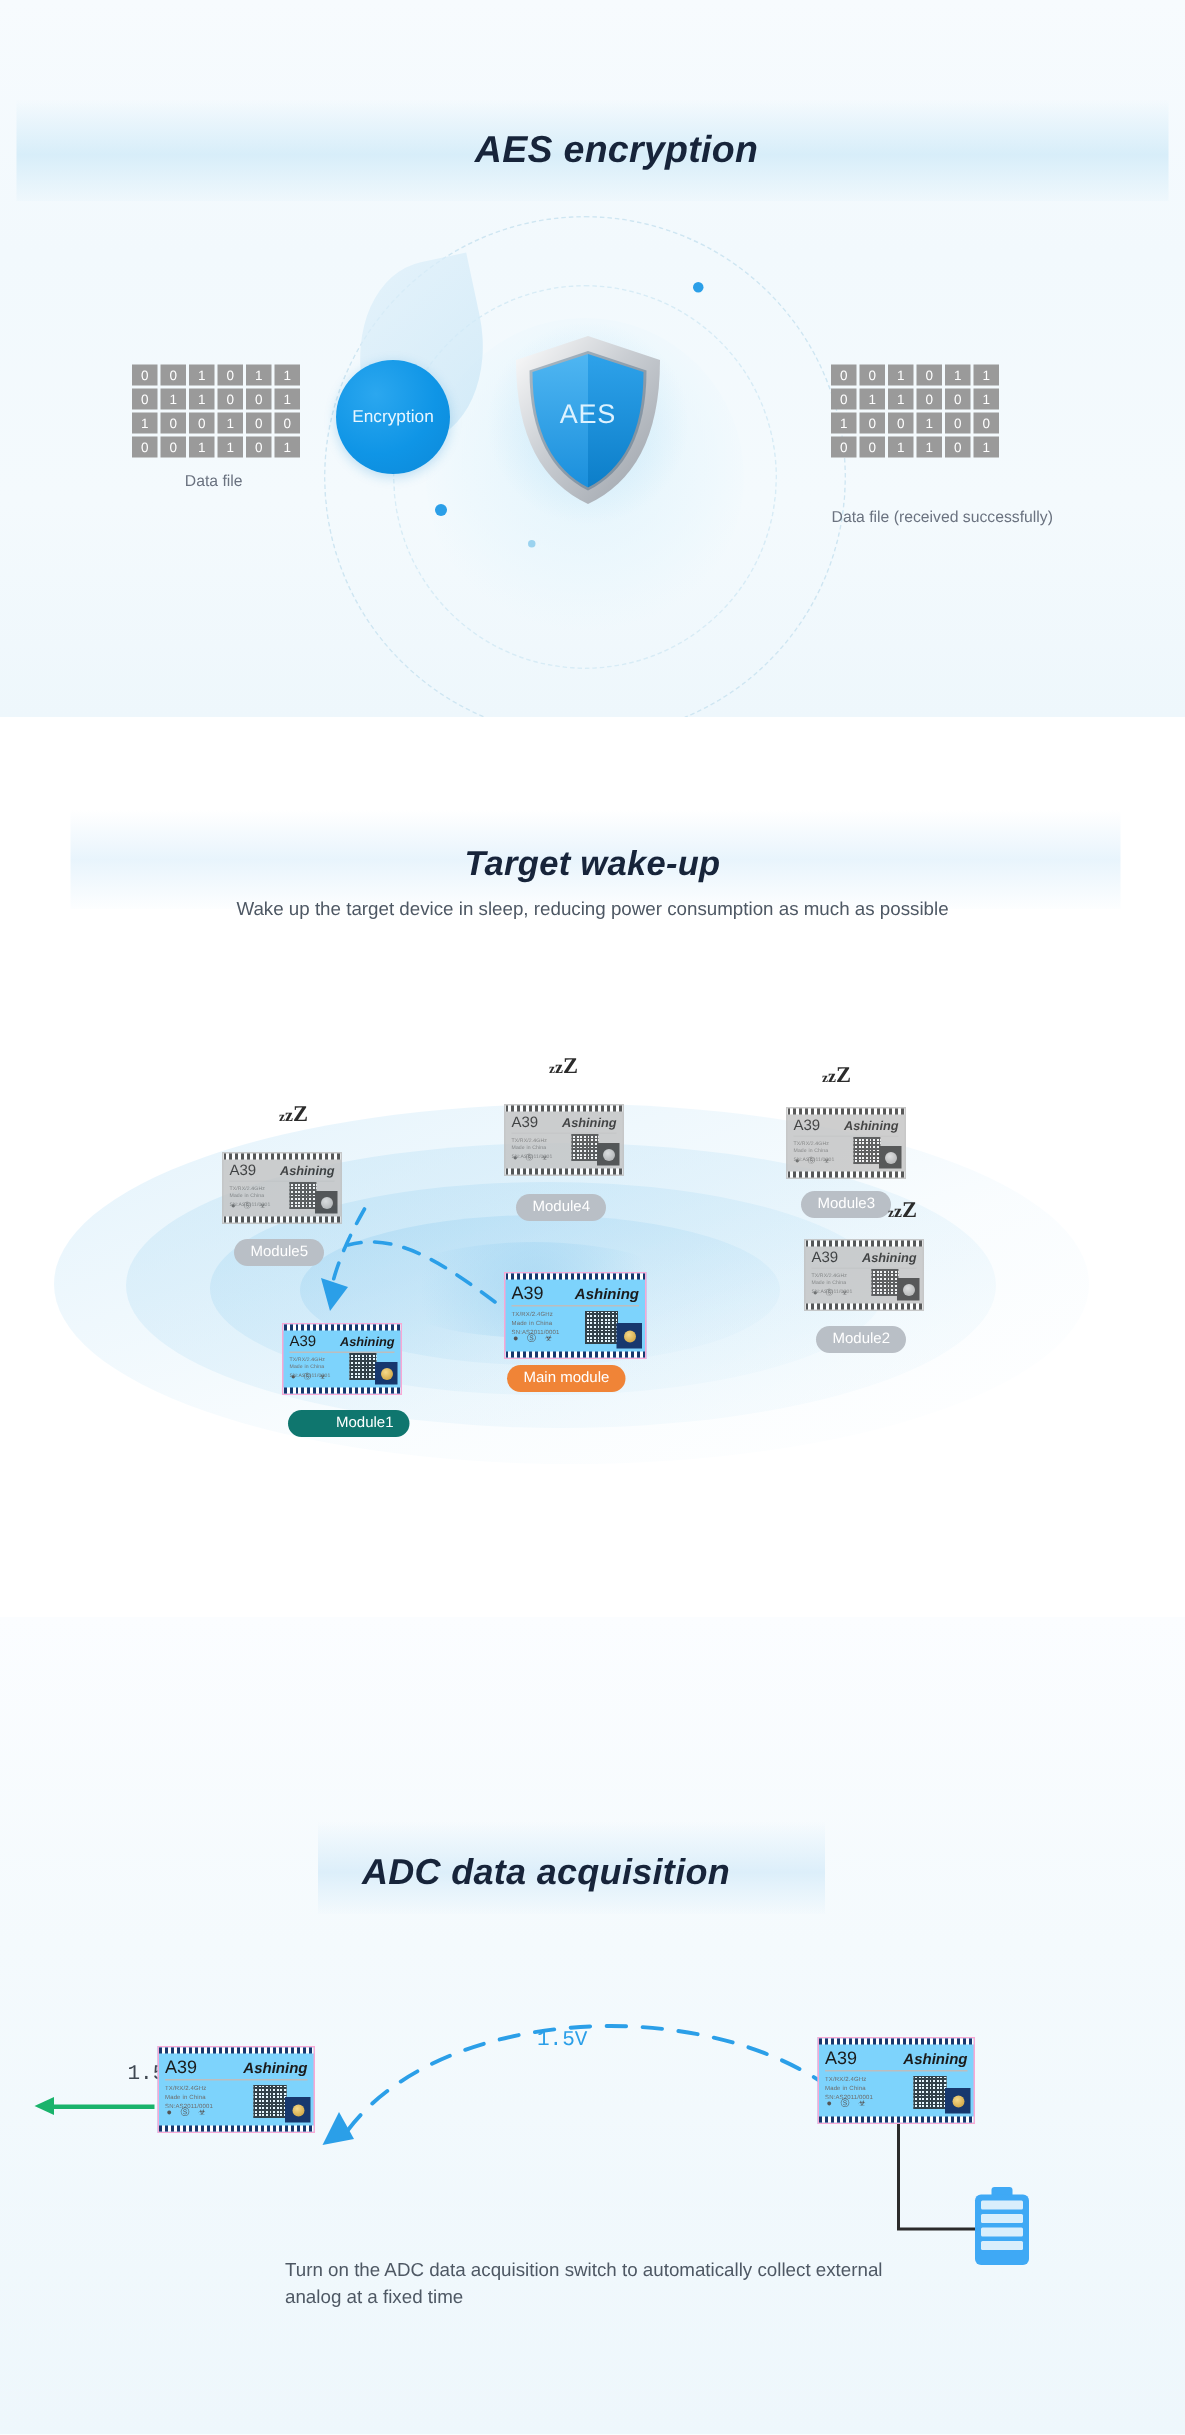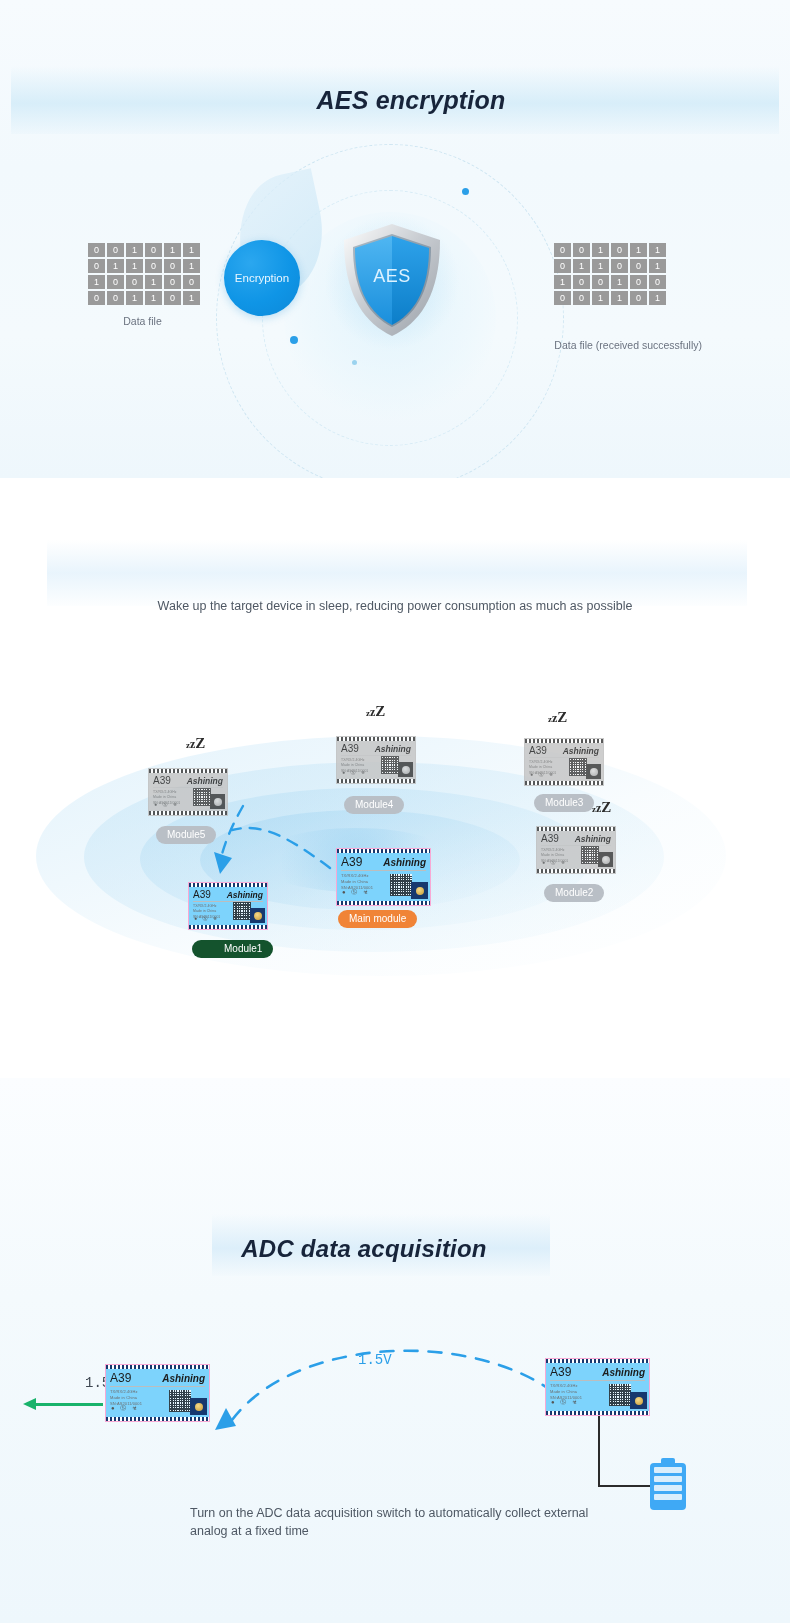--- a/index.html
+++ b/index.html
@@ -154,21 +154,21 @@
   .m-4   { left:336px; top:48px;  width:80px; height:48px; }
   .m-3   { left:524px; top:50px;  width:80px; height:48px; }
   .m-2   { left:536px; top:138px; width:80px; height:48px; }
   .m-1   { left:188px; top:194px; width:80px; height:48px; }
 
   .pill{
     position:absolute; border-radius:11px; color:#fff; font-size:10px;
     padding:3px 11px; white-space:nowrap; line-height:1.2;
   }
   .pill-gray{ background:#b9bfc6; }
-  .pill-blue{ background:#14532d;padding-left:32px; }
+  .pill-blue{ background:#0f766e;padding-left:32px; }
   .pill-orange{ background:#f08437; }
   .p-5{ left:156px; top:138px; }
   .p-4{ left:344px; top:108px; }
   .p-3{ left:534px; top:106px; }
   .p-2{ left:544px; top:196px; }
   .p-1{ left:192px; top:252px; }
   .p-main{ left:338px; top:222px; }
 
   .zzz{
     position:absolute; color:#2b2b2b; font-weight:bold; white-space:nowrap;
@@ -343,20 +343,21 @@
         <path d="M52 14 L15 26 C15 67 29 91 52 103 Z" fill="url(#gBlueL)"></path>
       </svg>
       <div class="shield-txt">AES</div>
     </div>
   </div>
 </section>
 
 <section class="sec-wake">
 
   <div class="wake-titleband"></div>
+  <h2 class="sec-title wake-title">Target wake-up</h2>
   <p class="wake-sub">Wake up the target device in sleep, reducing power consumption as much as possible</p>
 
   <div class="wake-stage">
     <div class="wave w1"></div>
     <div class="wave w2"></div>
     <div class="wave w3"></div>
     <div class="wave w4"></div>
     <div class="wave w5"></div>
 
     <svg class="ovl" width="790" height="380">

